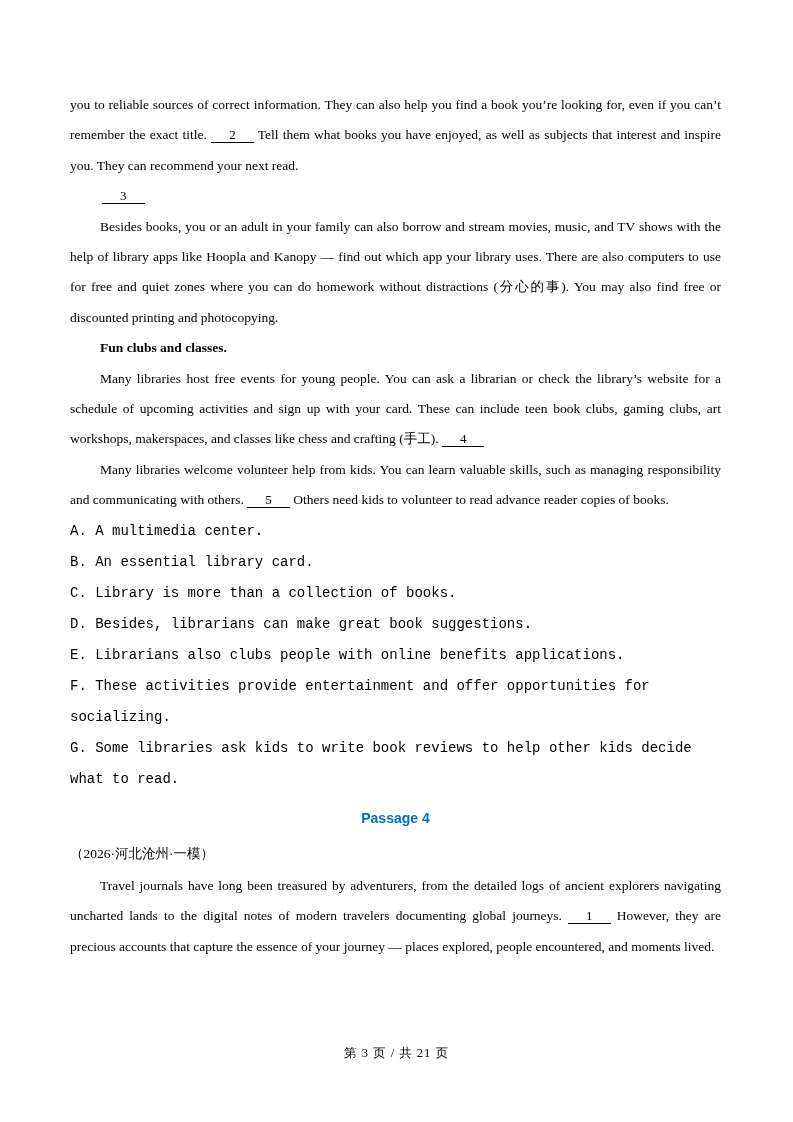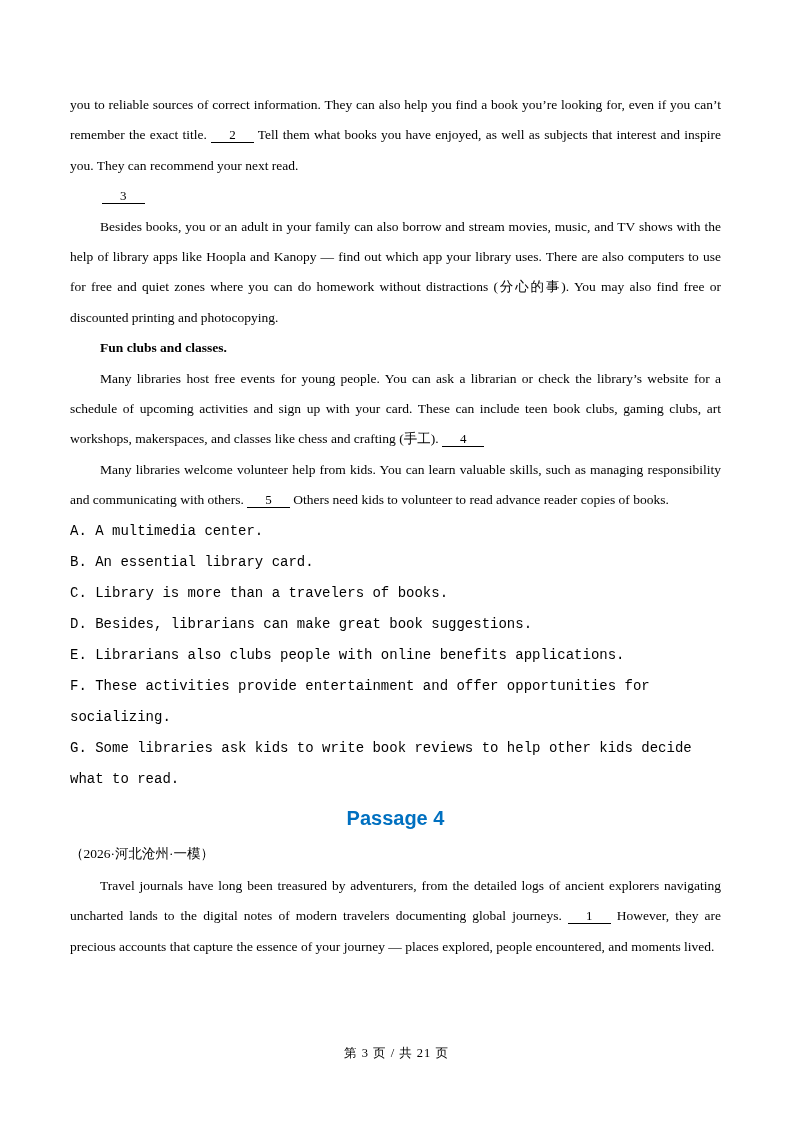--- a/index.html
+++ b/index.html
@@ -48,21 +48,21 @@
   .option {
     font-family: Liberation Mono, monospace;
     font-size: 14px;
     line-height: 31px;
     text-align: left;
   }
   .option:first-of-type { margin-top: 2px; }
   .passage-heading {
     font-family: "Liberation Sans", sans-serif;
     font-weight: 700;
-    font-size: 20px;
+    font-size: 14px;
     line-height: 38px;
     color: #0070C0;
     text-align: center;
     margin-top: 4px !important;
   }
   .source {
     font-size: 13.5px;
     line-height: 34px;
     text-align: left;
   }
@@ -94,21 +94,21 @@
 <div class="page">
   <div class="content">
       <p class="body-para"><span>you to reliable sources of correct information. They can also help you find a book you’re looking for, even if you can’t remember the exact title. </span><span class="blank">2</span><span> Tell them what books you have enjoyed, as well as subjects that interest and inspire you. They can recommend your next read.</span></p>
       <p class="standalone-blank"><span class="blank">3</span></p>
       <p class="body-para indent"><span>Besides books, you or an adult in your family can also borrow and stream movies, music, and TV shows with the help of library apps like Hoopla and Kanopy — find out which app your library uses. There are also computers to use for free and quiet zones where you can do homework without distractions (分心的事). You may also find free or discounted printing and photocopying.</span></p>
       <p class="sub-heading indent"><b>Fun clubs and classes.</b></p>
       <p class="body-para indent"><span>Many libraries host free events for young people. You can ask a librarian or check the library’s website for a schedule of upcoming activities and sign up with your card. These can include teen book clubs, gaming clubs, art workshops, makerspaces, and classes like chess and crafting (手工). </span><span class="blank">4</span></p>
       <p class="body-para indent"><span>Many libraries welcome volunteer help from kids. You can learn valuable skills, such as managing responsibility and communicating with others. </span><span class="blank">5</span><span> Others need kids to volunteer to read advance reader copies of books.</span></p>
       <p class="option"><span>A. A multimedia center.</span></p>
       <p class="option"><span>B. An essential library card.</span></p>
-      <p class="option"><span>C. Library is more than a travelers of books.</span></p>
+      <p class="option"><span>C. Library is more than a collection of books.</span></p>
       <p class="option"><span>D. Besides, librarians can make great book suggestions.</span></p>
       <p class="option"><span>E. Librarians also clubs people with online benefits applications.</span></p>
       <p class="option"><span>F. These activities provide entertainment and offer opportunities for socializing.</span></p>
       <p class="option"><span>G. Some libraries ask kids to write book reviews to help other kids decide what to read.</span></p>
       <p class="passage-heading"><span>Passage 4</span></p>
       <p class="source"><span>（2026·河北沧州·一模）</span></p>
       <p class="body-para indent"><span>Travel journals have long been treasured by adventurers, from the detailed logs of ancient explorers navigating uncharted lands to the digital notes of modern travelers documenting global journeys. </span><span class="blank">1</span><span> However, they are precious accounts that capture the essence of your journey — places explored, people encountered, and moments lived.</span></p>
     </div>
   <div class="footer">第 3 页 / 共 21 页</div>
 </div>

